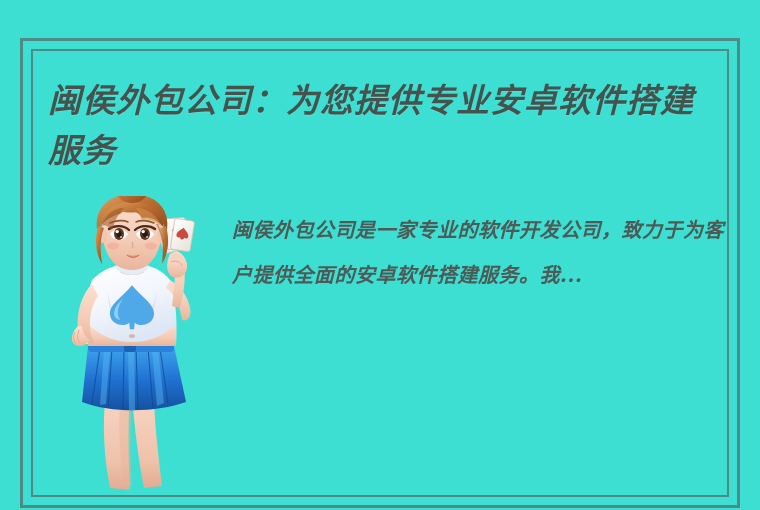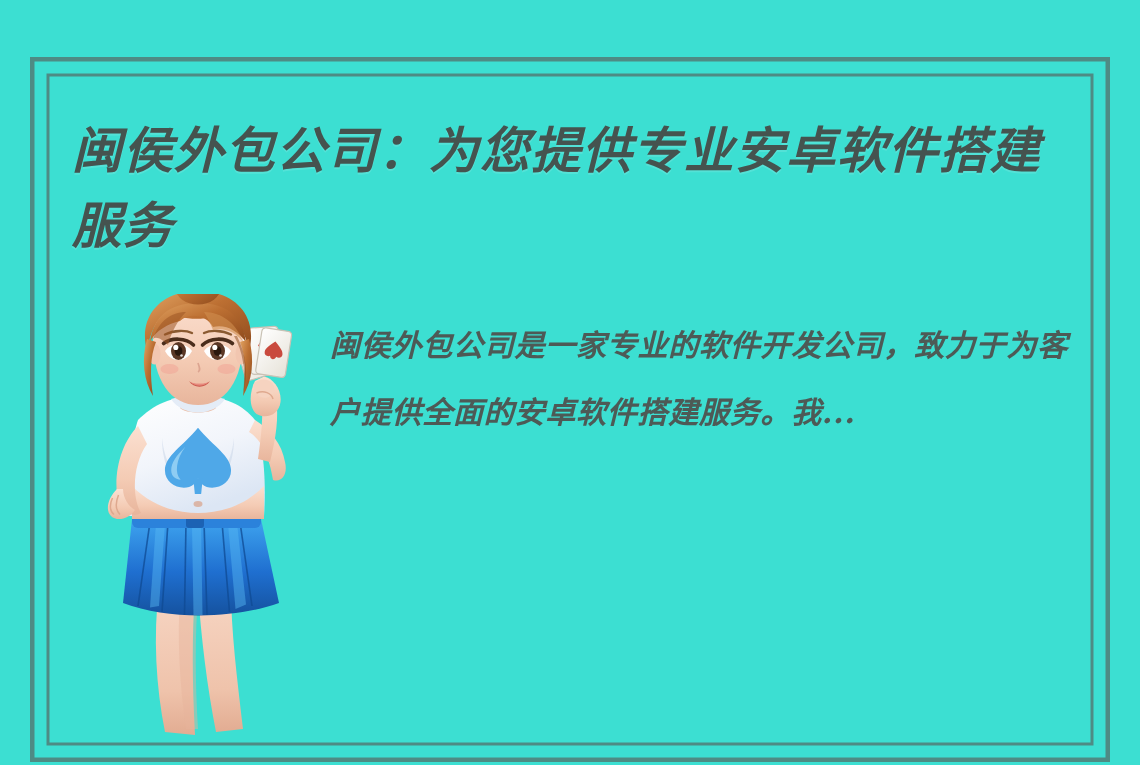--- a/index.html
+++ b/index.html
@@ -62,21 +62,21 @@
     font-family: "DejaVu Serif", "Liberation Serif", serif;
     font-style: italic;
     text-shadow: 0 1px 0 rgba(255,255,255,0.12);
     white-space: normal;
     word-break: break-all;
   }
 
   
   .excerpt {
     position: absolute;
-    left: 220px;
+    left: 232px;
     top: 190px;
     width: 500px;
     color: #4d5a56;
     font-size: 20px;
     line-height: 45px;
     letter-spacing: 0.5px;
     font-weight: 700;
     font-family: "DejaVu Serif", "Liberation Serif", serif;
     font-style: italic;
     word-break: break-all;

